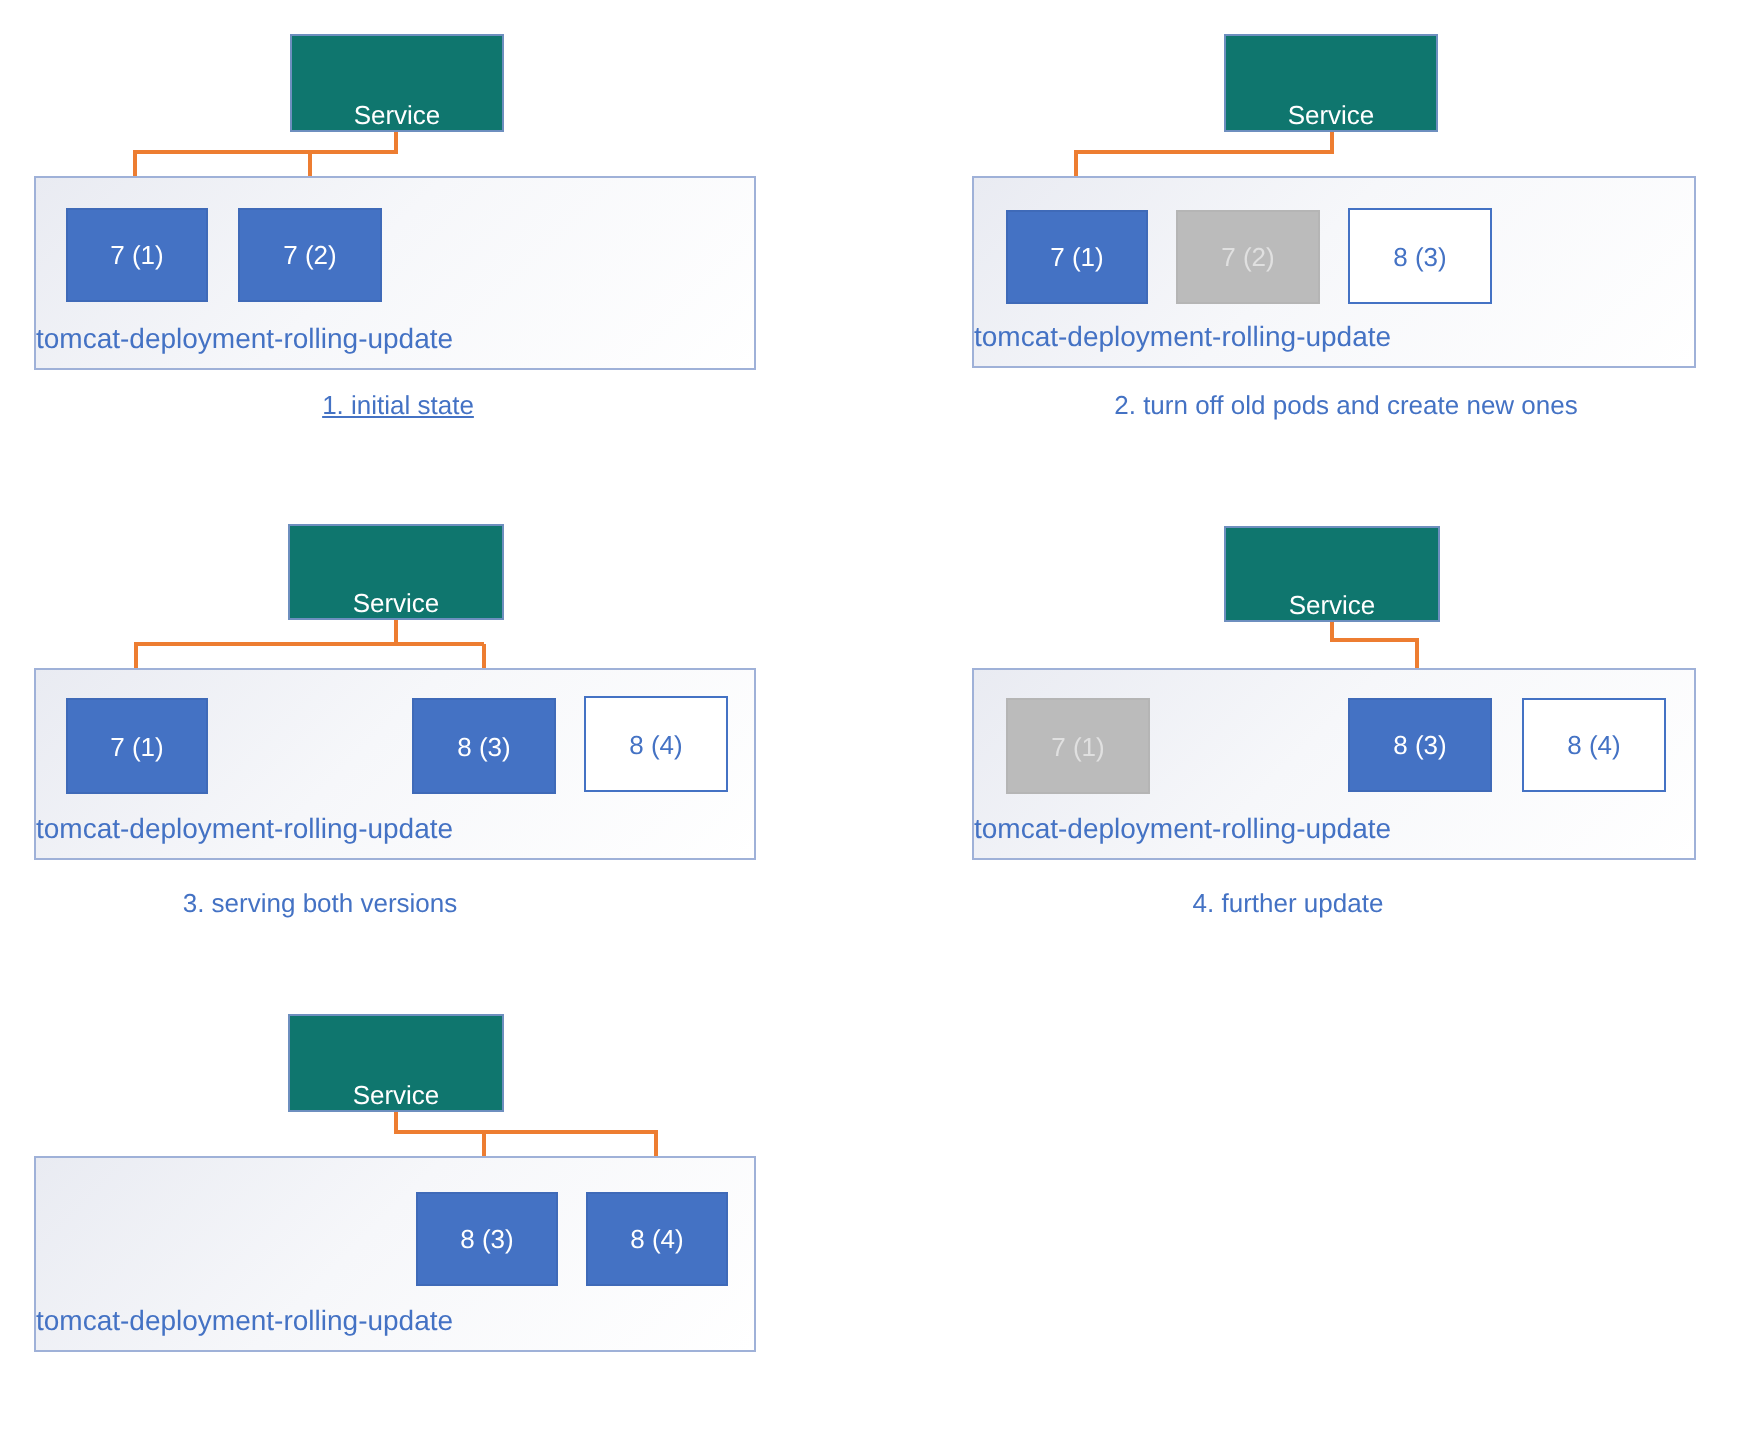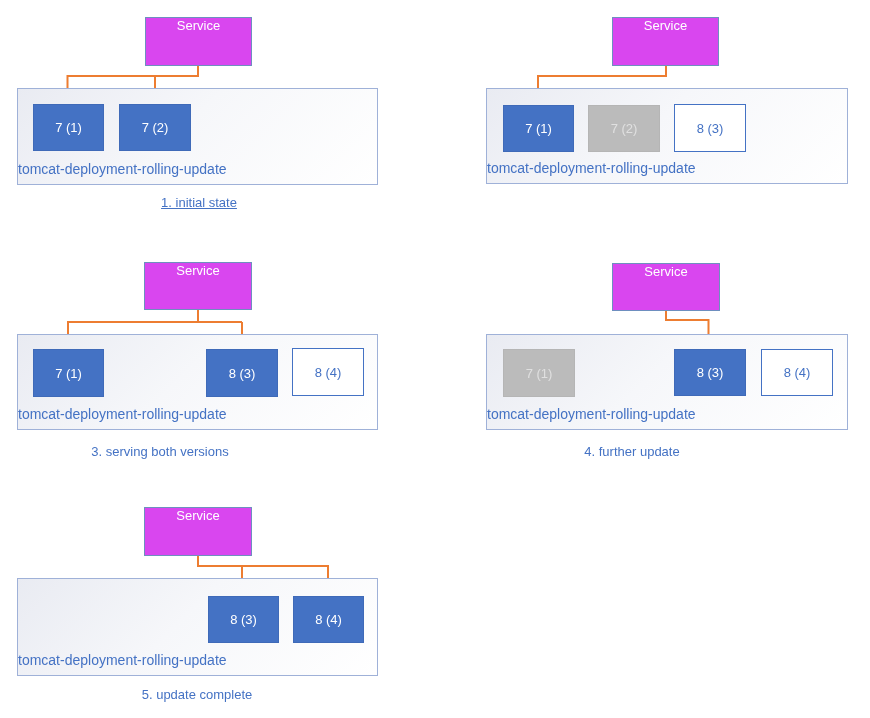--- a/index.html
+++ b/index.html
@@ -2,22 +2,22 @@
 <html><head>
 <meta charset="utf-8">
 <style>
   html,body{margin:0;padding:0;}
   body{
     width:870px;height:718px;position:relative;background:#ffffff;
     font-family:"Liberation Sans", sans-serif;overflow:hidden;
   }
   .panel{position:absolute;width:435px;height:233px;}
   .service{
-    position:absolute;background:#d946ef;border:1px solid #6e8fbf;
-    display:flex;align-items:flex-start;justify-content:center;
+    position:absolute;background:#0f766e;border:1px solid #6e8fbf;
+    display:flex;align-items:flex-end;justify-content:center;
     color:#ffffff;font-size:13px;box-sizing:border-box;
   }
   .deployment{
     position:absolute;box-sizing:border-box;
     border:1px solid #9fb1d8;
     background:linear-gradient(135deg,#e9ebf2 0%,#f6f7fa 45%,#ffffff 100%);
   }
   .dep-label{
     position:absolute;left:0;right:0;bottom:7px;text-align:left;
     color:#4472c4;font-size:14px;
@@ -82,20 +82,21 @@
       <span>7 (1)</span>
     </div>
     <div class="pod old" style="left:101px;top:16px;width:72px;height:47px;">
       <span>7 (2)</span>
     </div>
     <div class="pod new" style="left:187px;top:15px;width:72px;height:48px;">
       <span>8 (3)</span>
     </div>
     <div class="dep-label">tomcat-deployment-rolling-update</div>
   </div>
+  <div class="caption" style="left:57px;top:195px;">2. turn off old pods and create new ones</div>
 </div>
 
 <div class="panel" style="left:0;top:240px;">
   <div class="service" style="left:144px;top:22px;width:108px;height:48px;">
     <span>Service</span>
   </div>
   <svg class="connectors" width="435" height="233">
     <defs>
       <marker id="ah3" markerUnits="userSpaceOnUse" markerWidth="12" markerHeight="12" refX="1" refY="5" orient="auto">
         <path d="M0,0 L10,5 L0,10 Z" fill="#ed7d31"></path>
@@ -137,21 +138,21 @@
       <span>7 (1)</span>
     </div>
     <div class="pod active" style="left:187px;top:14px;width:72px;height:47px;">
       <span>8 (3)</span>
     </div>
     <div class="pod new" style="left:274px;top:14px;width:72px;height:47px;">
       <span>8 (4)</span>
     </div>
     <div class="dep-label">tomcat-deployment-rolling-update</div>
   </div>
-  <div class="caption" style="left:16px;top:204px;">4. further update</div>
+  <div class="caption" style="left:28px;top:204px;">4. further update</div>
 </div>
 
 <div class="panel" style="left:0;top:485px;">
   <div class="service" style="left:144px;top:22px;width:108px;height:49px;">
     <span>Service</span>
   </div>
   <svg class="connectors" width="435" height="233">
     <defs>
       <marker id="ah5" markerUnits="userSpaceOnUse" markerWidth="12" markerHeight="12" refX="1" refY="5" orient="auto">
         <path d="M0,0 L10,5 L0,10 Z" fill="#ed7d31"></path>
@@ -162,14 +163,13 @@
   </svg>
   <div class="deployment" style="left:17px;top:93px;width:361px;height:98px;">
     <div class="pod active" style="left:190px;top:17px;width:71px;height:47px;">
       <span>8 (3)</span>
     </div>
     <div class="pod active" style="left:275px;top:17px;width:71px;height:47px;">
       <span>8 (4)</span>
     </div>
     <div class="dep-label">tomcat-deployment-rolling-update</div>
   </div>
-  <div class="caption" style="left:16px;top:202px;">5. update complete</div>
 </div>
 
 </body></html>

